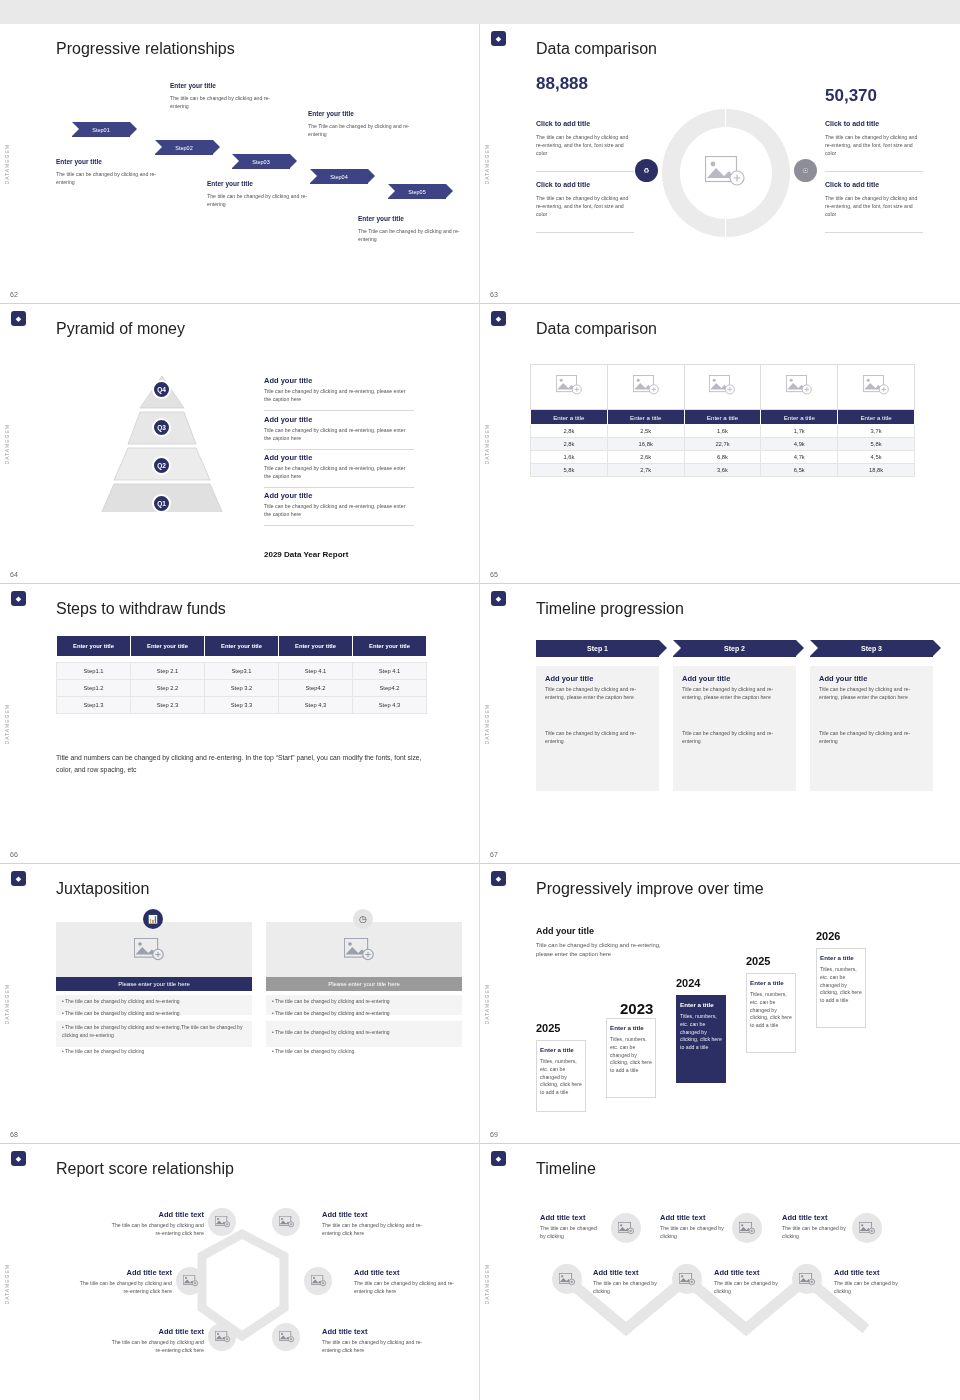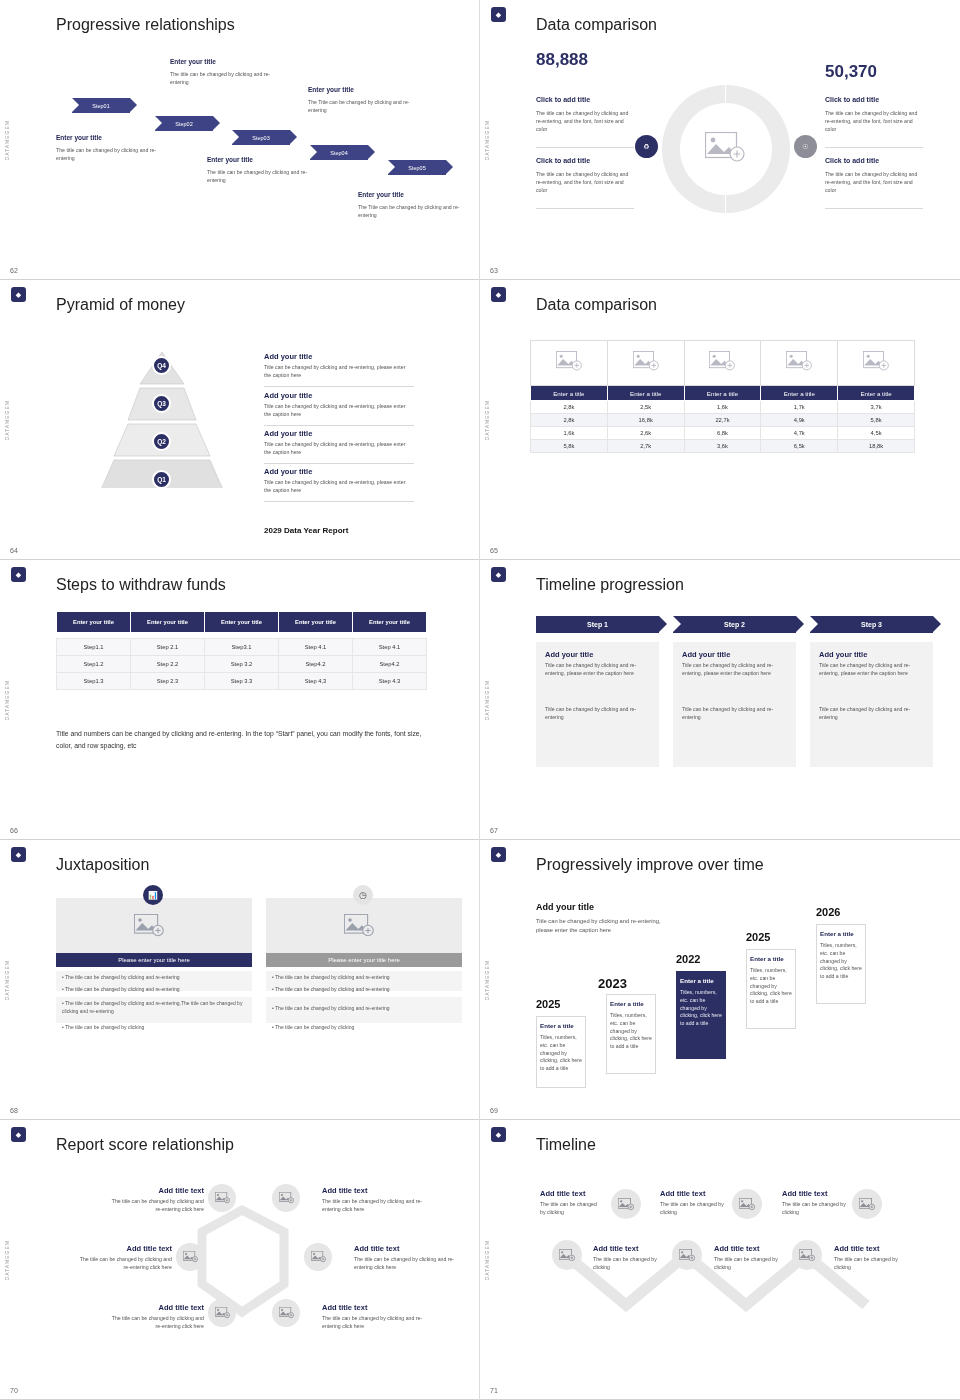--- a/index.html
+++ b/index.html
@@ -8,21 +8,21 @@
     width: 960px; height: 1400px;
     background:#e9e9e9;
     font-family: "Liberation Sans", sans-serif;
     color:#222;
     overflow:hidden;
   }
   .grid {
     display:grid;
     grid-template-columns: 480px 480px;
     grid-template-rows: repeat(5, 280px);
-    width:960px; height:1212px;
+    width:960px; height:1212px;margin-top:24px;
   }
   .slide {
     position:relative;
     background:#fff;
     border-right:1px solid #dcdcdc;
     border-bottom:1px solid #d2d2d2;
     overflow:hidden;
   }
   .slide.col2 { border-right:none; }
   .pagenum {
@@ -477,26 +477,26 @@
     <div class="title">Progressively improve over time</div>
 
     <div style="position:absolute; left:56px; top:62px; font-size:9px; font-weight:bold; color:#111;">Add your title</div>
     <div class="tiny6" style="position:absolute; left:56px; top:77px; width:140px;">Title can be changed by clicking and re-entering, please enter the caption here</div>
 
     <div style="position:absolute; left:56px; top:158px; font-size:11px; font-weight:bold; color:#111;">2025</div>
     <div class="yearbox" style="left:56px; top:176px; width:50px; height:72px;"></div>
     <div style="position:absolute; left:60px; top:182px; font-size:6.2px; font-weight:bold; color:#1d2150;">Enter a title</div>
     <div class="tiny" style="position:absolute; left:60px; top:194px; width:42px;">Titles, numbers, etc. can be changed by clicking, click here to add a title</div>
 
-    <div style="position:absolute; left:118px; top:136px; font-size:13px; font-weight:bold; color:#111;">2023</div>
+    <div style="position:absolute; left:140px; top:136px; font-size:15px; font-weight:bold; color:#111;">2023</div>
     <div class="yearbox" style="left:126px; top:154px; width:50px; height:80px;"></div>
     <div style="position:absolute; left:130px; top:160px; font-size:6.2px; font-weight:bold; color:#1d2150;">Enter a title</div>
     <div class="tiny" style="position:absolute; left:130px; top:172px; width:42px;">Titles, numbers, etc. can be changed by clicking, click here to add a title</div>
 
-    <div style="position:absolute; left:196px; top:113px; font-size:11px; font-weight:bold; color:#111;">2022</div>
+    <div style="position:absolute; left:196px; top:113px; font-size:11px; font-weight:bold; color:#111;">2024</div>
     <div class="yearbox sel" style="left:196px; top:131px; width:50px; height:88px;"></div>
     <div style="position:absolute; left:200px; top:137px; font-size:6.2px; font-weight:bold; color:#fff;">Enter a title</div>
     <div class="tiny" style="position:absolute; left:200px; top:149px; width:42px; color:#e8e8f2;">Titles, numbers, etc. can be changed by clicking, click here to add a title</div>
 
     <div style="position:absolute; left:266px; top:91px; font-size:11px; font-weight:bold; color:#111;">2025</div>
     <div class="yearbox" style="left:266px; top:109px; width:50px; height:80px;"></div>
     <div style="position:absolute; left:270px; top:115px; font-size:6.2px; font-weight:bold; color:#1d2150;">Enter a title</div>
     <div class="tiny" style="position:absolute; left:270px; top:127px; width:42px;">Titles, numbers, etc. can be changed by clicking, click here to add a title</div>
 
     <div style="position:absolute; left:336px; top:66px; font-size:11px; font-weight:bold; color:#111;">2026</div>

